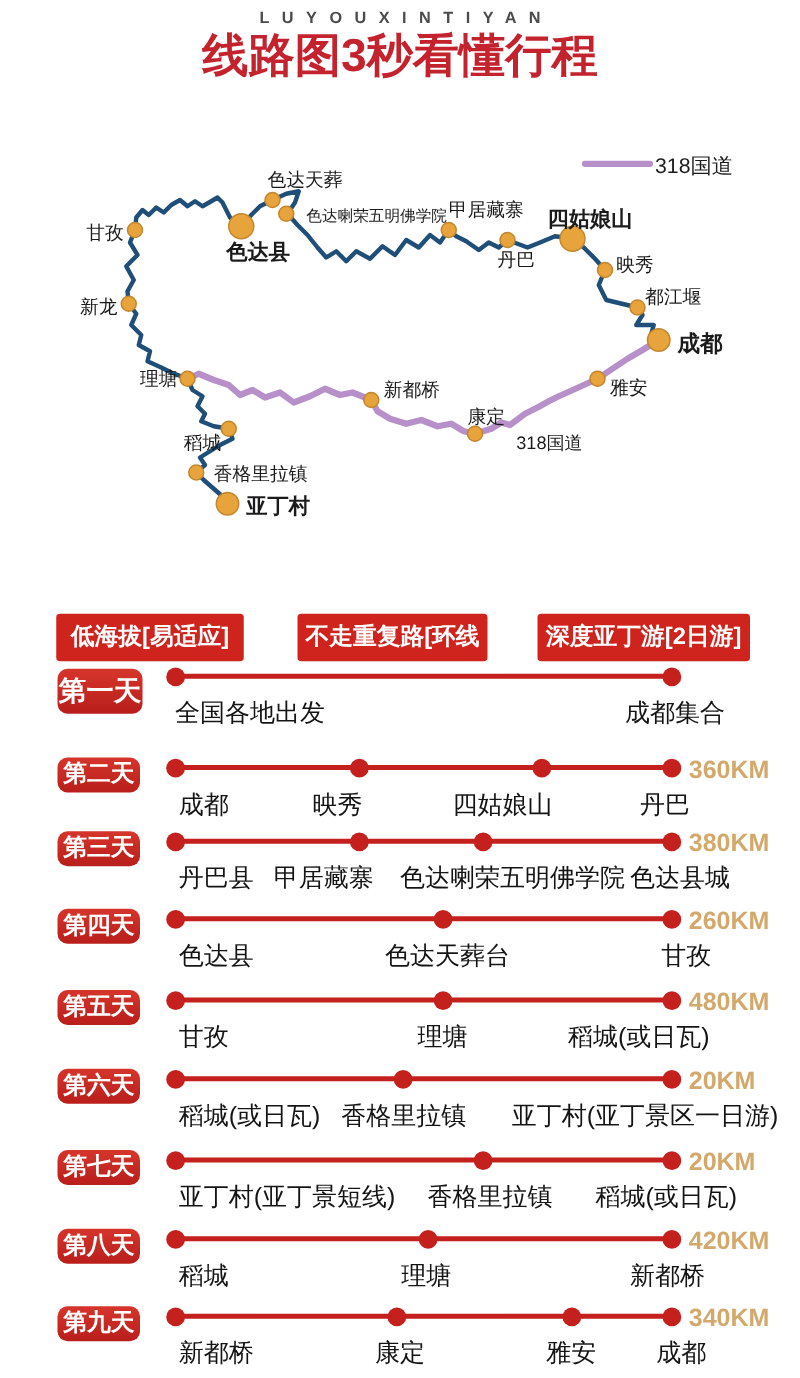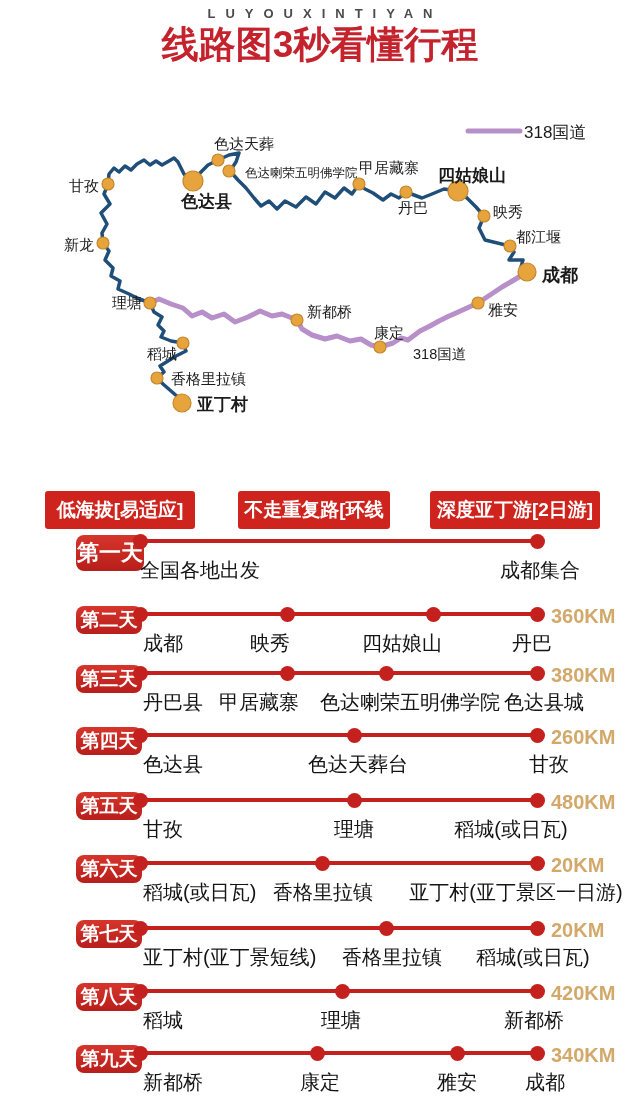--- a/index.html
+++ b/index.html
@@ -23,21 +23,21 @@
   
   .features{position:absolute;top:465px;left:0;width:640px;height:38px;}
   .feat{position:absolute;top:0;height:38px;background:#cf231e;color:#fff;
         font-size:19px;font-weight:bold;text-align:center;line-height:38px;border-radius:3px;margin-top:26px;}
   .f1{left:45px;width:150px}.f2{left:238px;width:152px}.f3{left:430px;width:170px}
 
   
   .row{position:absolute;left:0;width:640px;height:62px;}
   .day{position:absolute;left:46px;top:14px;width:66px;height:28px;border-radius:8px;
        background:linear-gradient(180deg,#d6352b,#b81e1b);color:#fff;
-       font-size:19px;font-weight:bold;text-align:center;line-height:28px;margin-left:30px;}
+       font-size:19px;font-weight:bold;text-align:center;line-height:28px;}
   .day-big{top:16px;height:36px;line-height:36px;font-size:22px;width:68px;}
   .rline{position:absolute;left:140px;top:20px;width:397px;height:4px;background:#c4201d;border-radius:2px;}
   .dot{position:absolute;top:14.5px;width:15px;height:15px;border-radius:50%;background:#c4201d;}
   .stop{position:absolute;top:38px;font-size:20px;color:#141414;white-space:nowrap;
         transform:translateX(-50%);}
   .sl{transform:none;}
   .km{position:absolute;left:551px;top:13px;font-size:20px;font-weight:bold;color:#d2a96b;white-space:nowrap;}
   .note{position:absolute;left:286px;top:31px;font-size:11px;font-weight:bold;
         color:#4a4a4a;line-height:12px;white-space:nowrap;}
 </style>

